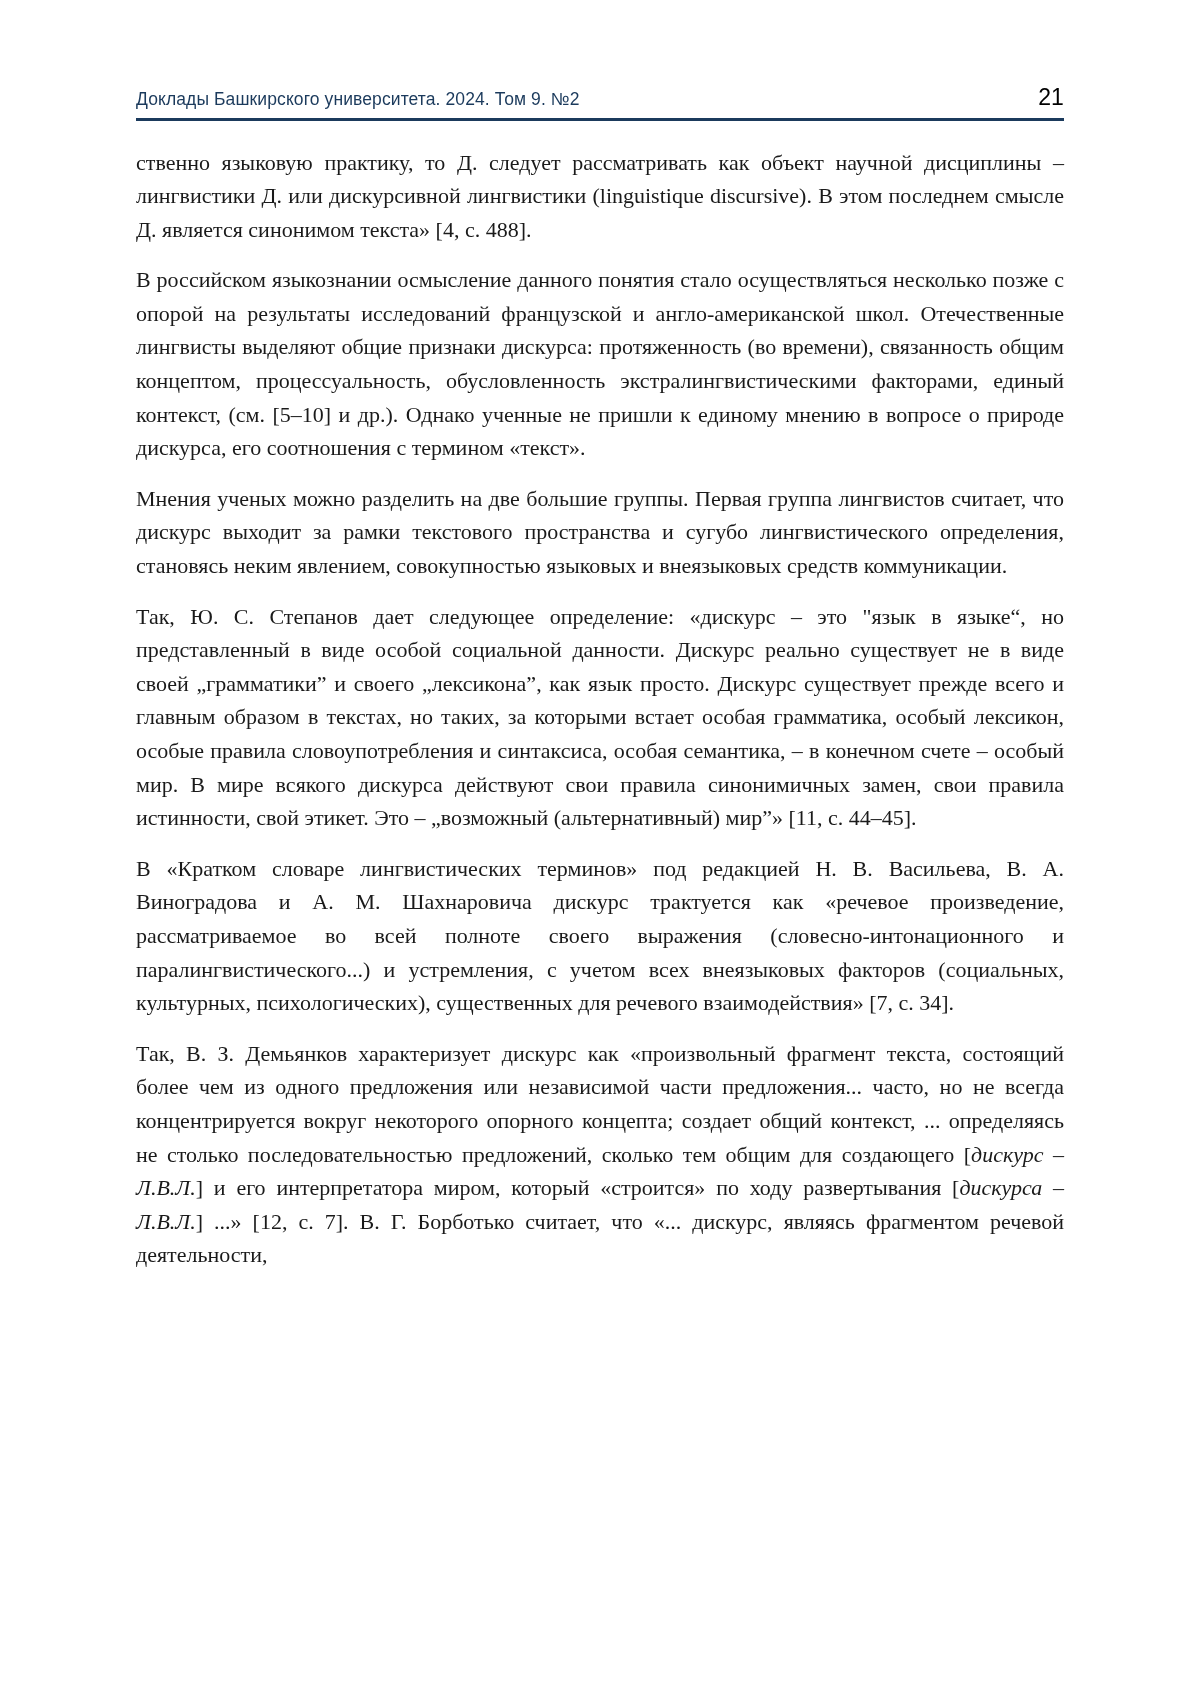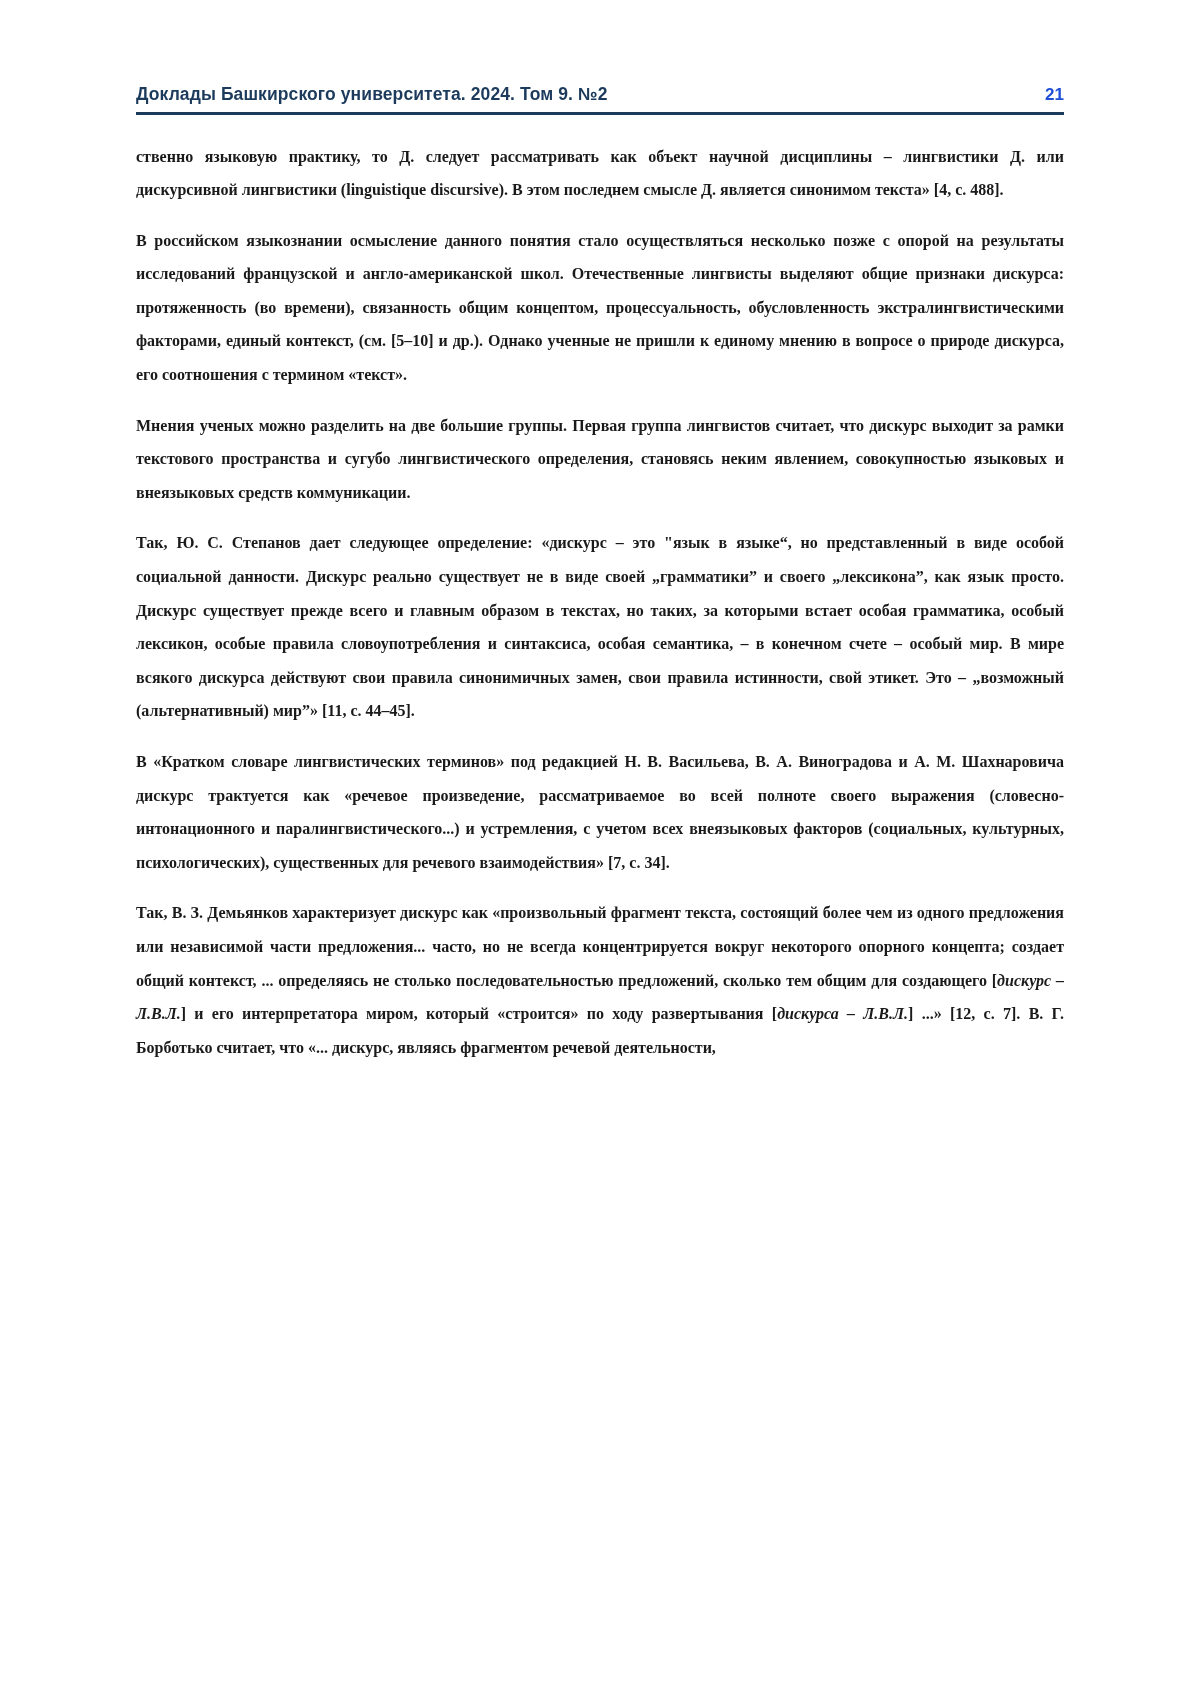--- a/index.html
+++ b/index.html
@@ -16,48 +16,47 @@
   }
   .page {
     position: absolute;
     left: 0;
     top: 0;
     width: 1200px;
     height: 1697px;
     background: #ffffff;
     box-sizing: border-box;
     padding: 84px 136px 0 136px;
-    font-weight: bold;
   }
   .running-head {
     display: flex;
     align-items: baseline;
     justify-content: space-between;
     font-family: "Liberation Sans", sans-serif;
     font-size: 17.5px;
     color: #1b3a5c;
     letter-spacing: 0.1px;
     padding-bottom: 7px;
   }
   .running-head .journal {
     white-space: nowrap;
   }
   .running-head .page-number {
     font-family: "Liberation Sans", sans-serif;
-    font-size: 17px;
-    color: #1d4ed8;
+    font-size: 23px;
+    color: #000000;
   }
   .head-rule {
     height: 2.5px;
     background: #1b3a5c;
     margin-bottom: 25px;
   }
   .body-text p {
     margin: 0 0 17px 0;
-    font-size: 16px;
+    font-size: 22px;
     line-height: 33.6px;
     text-align: justify;
     text-justify: inter-word;
     hyphens: manual;
   }
   .body-text p:last-child {
     margin-bottom: 6px;
   }
   i {
     font-style: italic;

